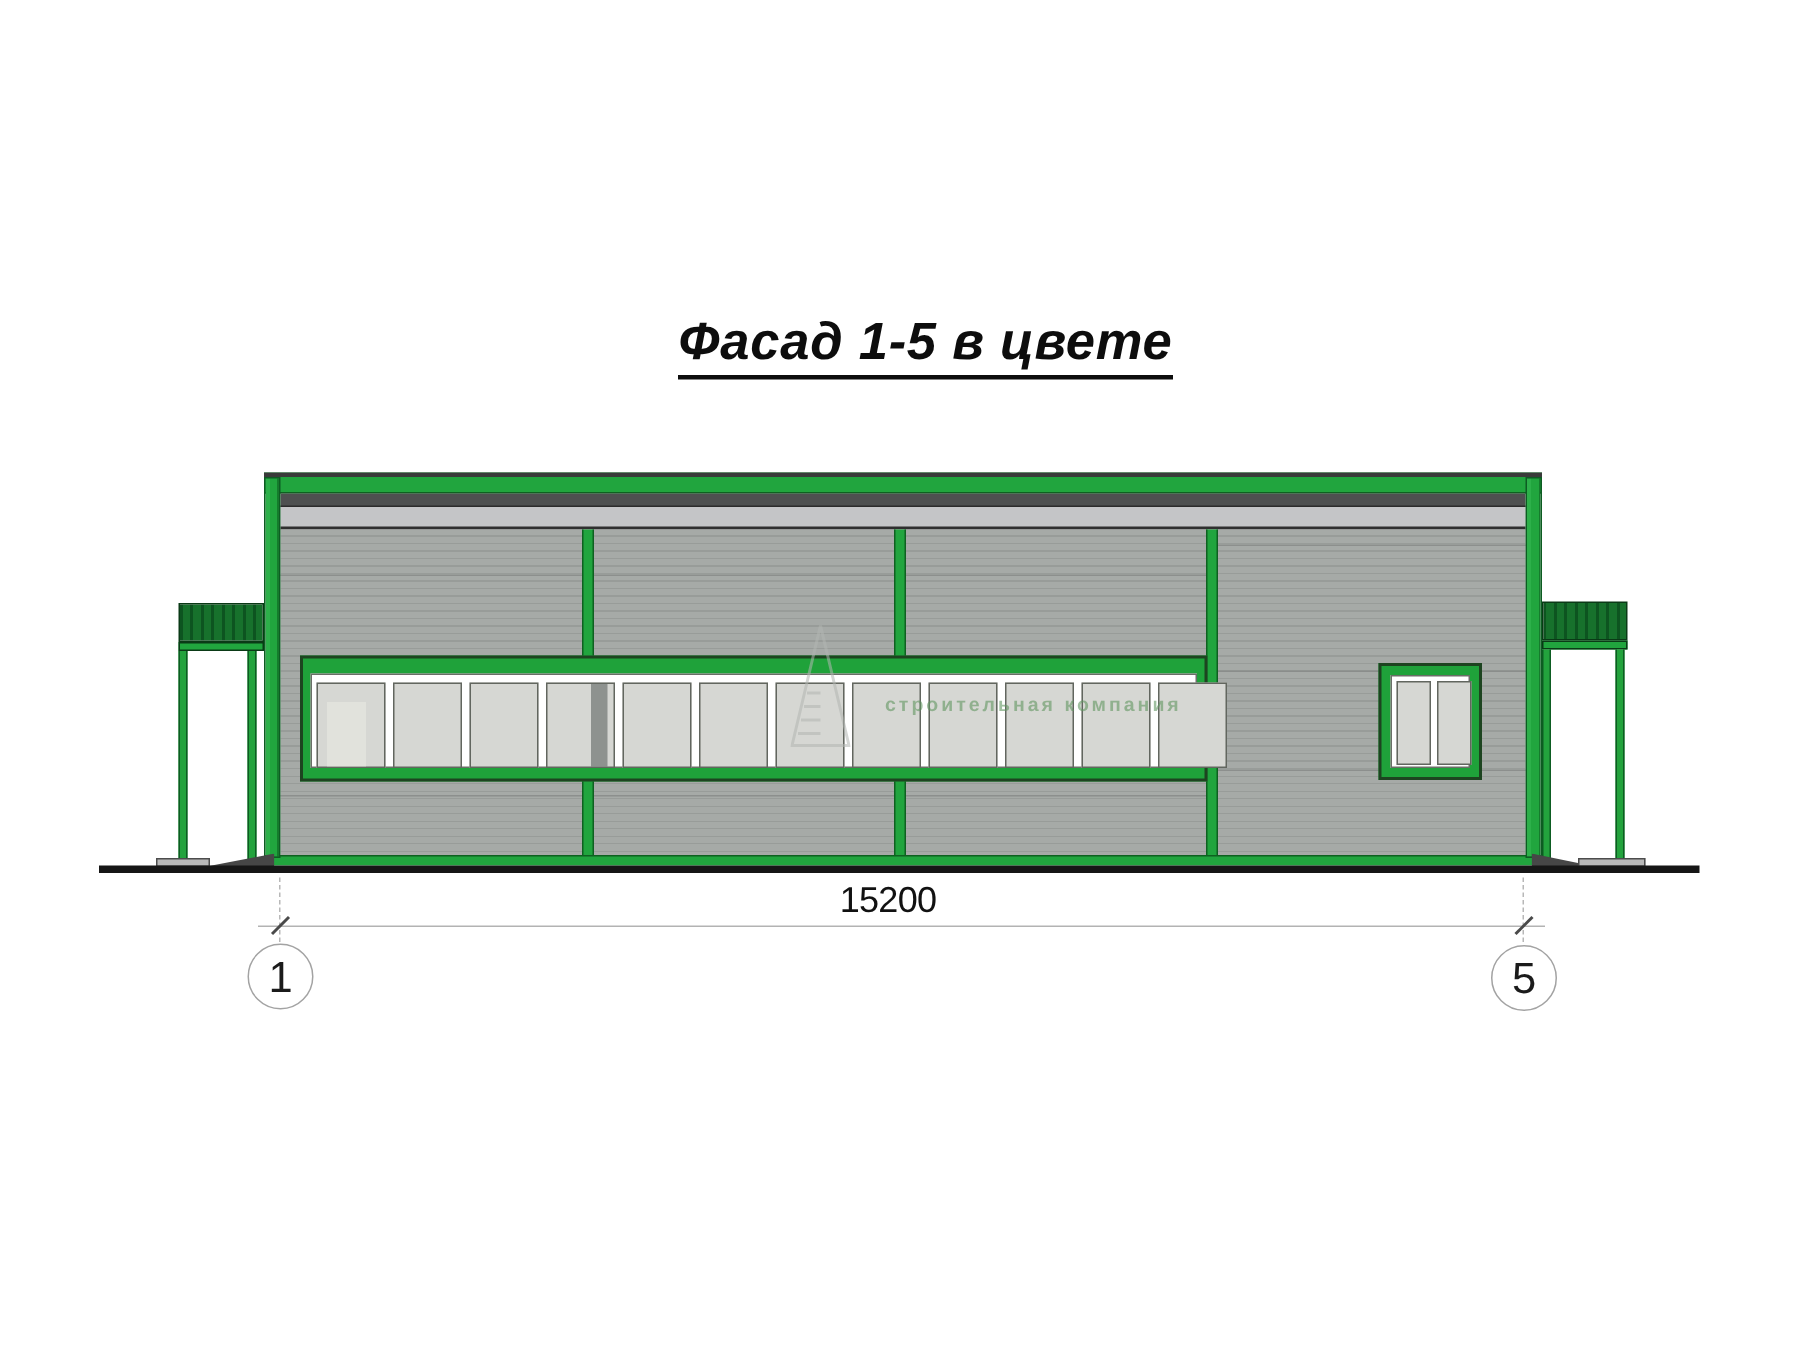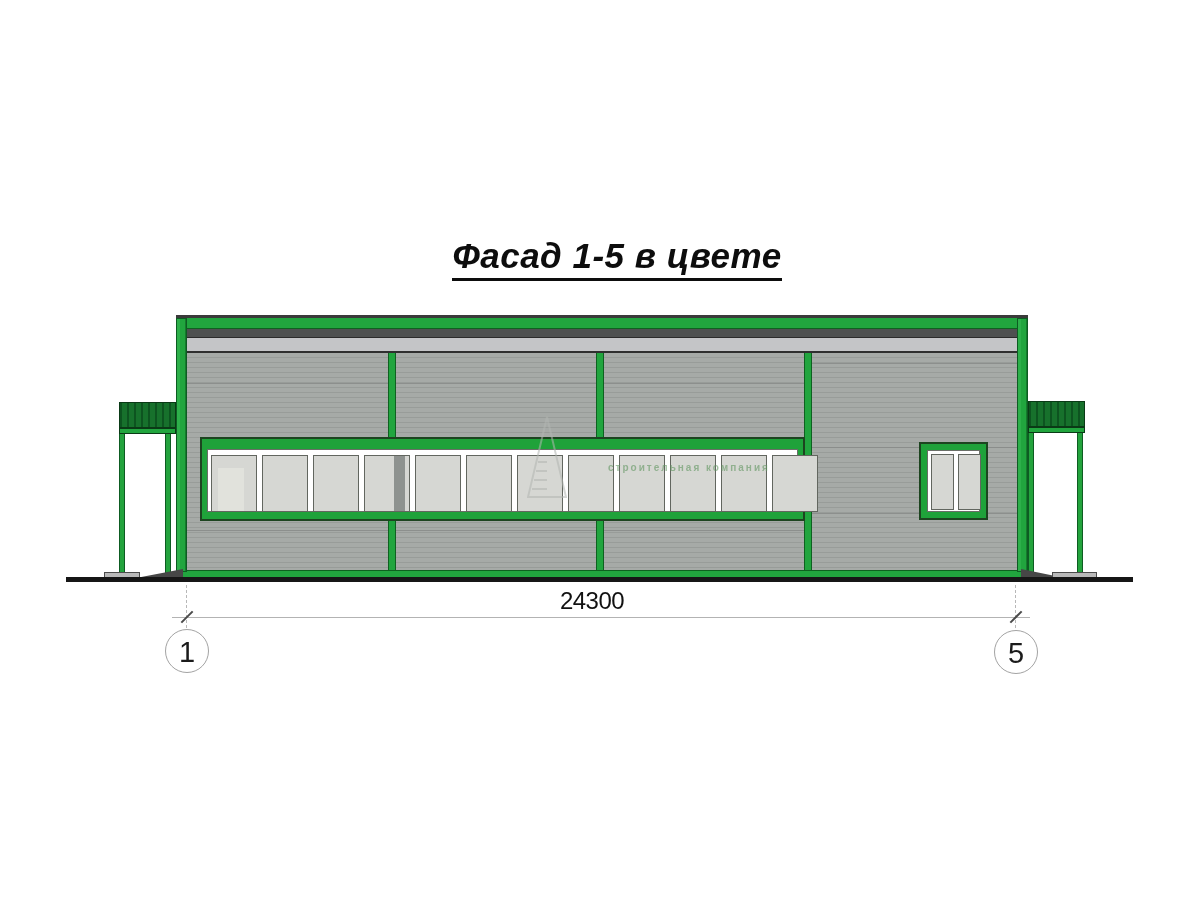--- a/index.html
+++ b/index.html
@@ -1,21 +1,21 @@
 <!DOCTYPE html>
 <html><head>
 <meta charset="utf-8">
 <style>
   html,body{margin:0;padding:0;background:#ffffff;}
   #canvas{position:relative;width:1200px;height:900px;background:#ffffff;overflow:hidden;
           font-family:"Liberation Sans", sans-serif;}
   .abs{position:absolute;box-sizing:border-box;}
 
   
-  #title{left:452px;top:236px;width:330px;text-align:center;
+  #title{left:452px;top:208px;width:330px;text-align:center;
          font-size:35px;font-style:italic;font-weight:600;color:#0d0d0d;
          border-bottom:3px solid #0d0d0d;padding-bottom:2px;letter-spacing:.5px;}
   #roof-band{left:176px;top:315px;width:852px;height:14px;background:#21a53e;
              border-top:3px solid #3a3a3a;border-bottom:1px solid #0e6120;}
   #band-dark{left:187px;top:329px;width:830px;height:9px;background:#4e5050;border-bottom:1px solid #2b2b2b;}
   #band-light{left:187px;top:338px;width:830px;height:15px;background:#c4c5c7;border-bottom:2px solid #2f2f2f;}
   #wall{left:187px;top:353px;width:830px;height:217px;
         background:repeating-linear-gradient(180deg,#a6aaa7 0 4px,#989c99 4px 5px);}
   .joint{height:1px;background:#878b88;opacity:.85;}
   #base-strip{left:176px;top:570px;width:852px;height:7px;background:#21a53e;border-top:1px solid #0e6120;}
@@ -59,21 +59,21 @@
   #dim-line{left:172px;top:617px;width:858px;height:1px;background:#b3b3b3;}
   .tick{width:16px;height:0;border-top:2px solid #4a4a4a;transform:rotate(-45deg);}
   #dim-text{left:512px;top:587px;width:160px;text-align:center;font-size:24px;color:#111;letter-spacing:-.5px;}
   .axis-circle{width:44px;height:44px;border:1px solid #a3a3a3;border-radius:50%;background:#fff;
                text-align:center;line-height:44px;font-size:29px;color:#1b1b1b;}
 
   
   #watermark{left:0;top:0;width:1200px;height:900px;pointer-events:none;z-index:50;}
   #wm-name{position:absolute;left:573px;top:428px;font-size:37px;font-weight:700;
            color:rgba(118,122,118,.5);letter-spacing:2px;}
-  #wm-tagline{position:absolute;left:608px;top:462px;font-size:10px;font-weight:600;
+  #wm-tagline{position:absolute;left:590px;top:462px;font-size:13px;font-weight:600;
            color:rgba(96,150,96,.6);letter-spacing:2px;}
   #wm-logo{position:absolute;left:527px;top:416px;opacity:.55;}
 </style>
 </head>
 <body>
 
 <div id="canvas">
 
   <div id="title" class="abs">Фасад 1-5 в цвете</div>
 
@@ -136,21 +136,21 @@
   <div id="wedge-left" class="abs wedge"></div>
   <div id="wedge-right" class="abs wedge"></div>
   <div class="abs pad" style="left:1052px;top:572px;width:45px;"></div>
   <div id="ground" class="abs"></div>
 
   <div class="abs ext-line" style="left:186px;top:585px;"></div>
   <div class="abs ext-line" style="left:1015px;top:585px;"></div>
   <div id="dim-line" class="abs"></div>
   <div class="abs tick" style="left:179px;top:616px;"></div>
   <div class="abs tick" style="left:1008px;top:616px;"></div>
-  <div id="dim-text" class="abs">24300</div>
+  <div id="dim-text" class="abs">15200</div>
   <div class="abs axis-circle" style="left:165px;top:629px;">1</div>
   <div class="abs axis-circle" style="left:994px;top:630px;">5</div>
 
   <div id="watermark" class="abs">
     <svg id="wm-logo" width="40" height="82" viewBox="0 0 40 82">
       <polygon points="20,1 1,81 39,81" fill="none" stroke="#b2b6b2" stroke-width="2"></polygon>
       <line x1="11" y1="46" x2="20" y2="46" stroke="#b2b6b2" stroke-width="2"></line>
       <line x1="9" y1="55" x2="20" y2="55" stroke="#b2b6b2" stroke-width="2"></line>
       <line x1="7" y1="64" x2="20" y2="64" stroke="#b2b6b2" stroke-width="2"></line>
       <line x1="5" y1="73" x2="20" y2="73" stroke="#b2b6b2" stroke-width="2"></line>

